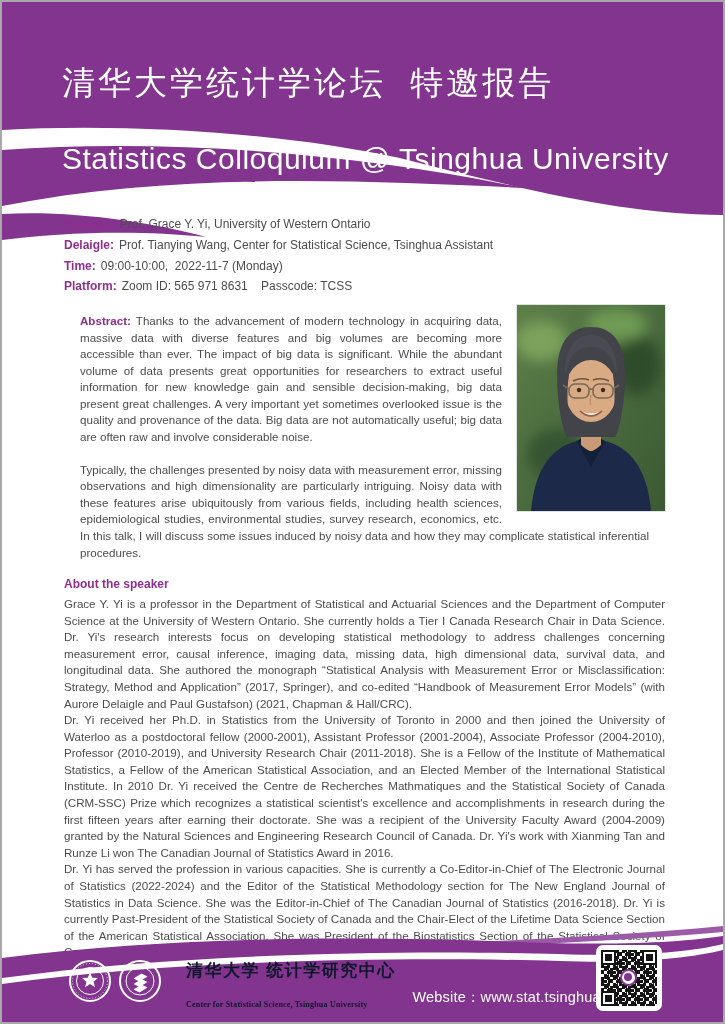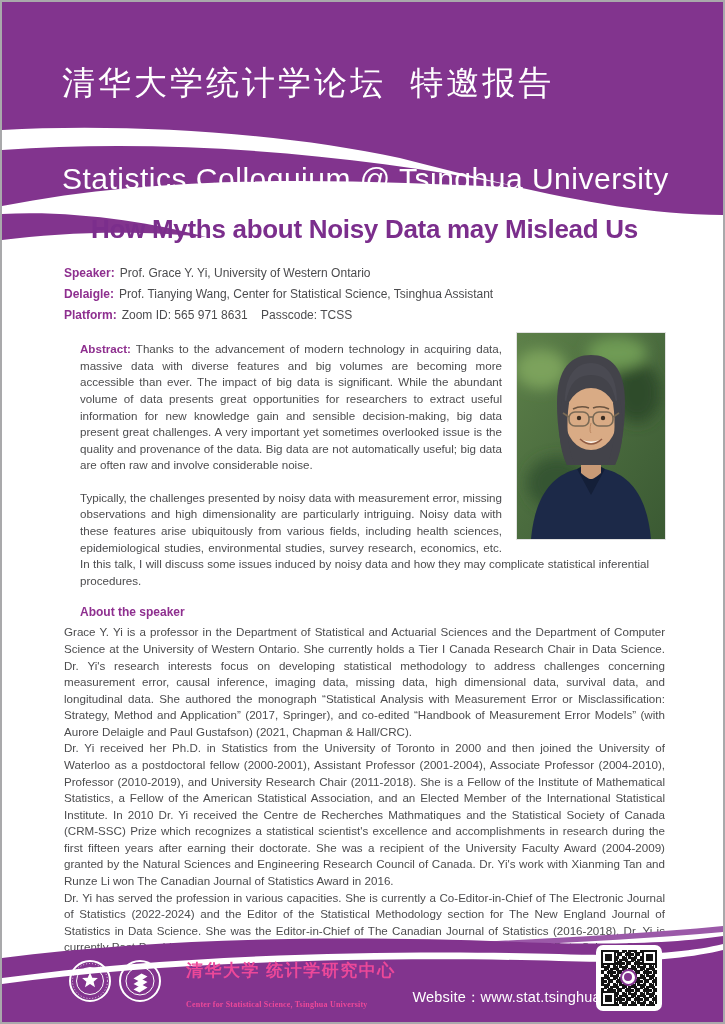--- a/index.html
+++ b/index.html
@@ -5,49 +5,49 @@
   html,body{margin:0;padding:0;background:#e8e8e8;}
   .page{
     position:relative;width:725px;height:1024px;margin:0 auto;
     background:#ffffff;box-sizing:border-box;border:2px solid #a9a9ab;
     overflow:hidden;font-family:"Liberation Sans",sans-serif;padding-left:27px;
   }
   
   .header-waves{position:absolute;top:0;left:0;width:721px;height:240px;display:block;}
   .header-text{position:absolute;top:24px;left:60px;color:#fff;white-space:pre;}
   .h-zh{font-size:33px;letter-spacing:3px;font-weight:400;line-height:1.3;}
-  .h-en{font-size:30px;font-weight:300;letter-spacing:.5px;line-height:1.2;margin-top:20px;}
+  .h-en{font-size:30px;font-weight:300;letter-spacing:.5px;line-height:1.2;margin-top:0;}
   
   .main{position:absolute;left:62px;right:58px;top:212px;}
   .talk-title{
     margin:0 0 18px;text-align:center;color:#7b2e8c;font-size:26px;
     font-weight:bold;letter-spacing:-.3px;
   }
   .info-row{font-size:12px;line-height:1.73;color:#4c4c4e;}
   .info-label{color:#8e2f8f;font-weight:bold;margin-right:5px;}
   .info-value{white-space:pre-wrap;margin-top:39px;}
   .body-copy{margin-top:6px;}
   .photo{
     float:right;width:148px;height:206px;margin:-8px 0 8px 15px;
     outline:1px solid #e2e2e2;
   }
   .photo svg{display:block;}
   .just{
     text-align:justify;font-size:11.6px;line-height:1.43;color:#4c4c4e;margin:0;
   }
   .abstract p{margin:16px;}
   .lbl{color:#8e2f8f;font-weight:bold;}
-  .about-h{font-size:12px;color:#8e2f8f;font-weight:bold;margin:11px 16px 5px;}
+  .about-h{font-size:12px;color:#8e2f8f;font-weight:bold;margin:11px 0 5px;}
   
   .footer{position:absolute;left:0;bottom:0;width:721px;height:130px;}
   .footer-waves{position:absolute;inset:0;width:100%;height:100%;display:block;}
   .seal{position:absolute;top:67px;}
   .seal1{left:66px;}
   .seal2{left:116px;}
-  .f-center{position:absolute;left:184px;top:69px;color:#ec4899;}
+  .f-center{position:absolute;left:184px;top:69px;color:#0f172a;}
   .f-zh{font-size:17px;font-weight:bold;letter-spacing:1.5px;line-height:1.2;}
   .f-en{font-size:8px;font-weight:bold;letter-spacing:.2px;margin-top:19px;
         font-family:"Liberation Serif",serif;}
   .f-web{position:absolute;left:385px;top:80px;color:#fff;font-size:14.5px;
          font-weight:300;letter-spacing:.2px;white-space:pre;}
   .qr{
     position:absolute;left:594px;top:53px;width:66px;height:66px;background:#fff;
     border-radius:7px;padding:5px;box-sizing:border-box;
   }
   .qr-grid{
@@ -77,28 +77,30 @@
     <path fill="#82348e" d="M0 0 H725 V213 C620 212 520 186 400 156 C280 130 120 121 0 128 Z"></path>
     <path fill="#82348e" d="M0 148 C170 136 360 152 525 186 C360 178 170 170 0 204 Z"></path>
     <path fill="#82348e" d="M0 212 C70 208 150 220 205 235 C140 228 60 230 0 238 Z"></path>
   </svg>
   <div class="header-text">
     <div class="h-zh">清华大学统计学论坛  特邀报告</div>
     <div class="h-en">Statistics Colloquium @ Tsinghua University</div>
   </div>
 
   <div class="main">
-    <h1 class="talk-title">How Myths about Noisy Data may Mislead Us</h1>
 
     <div class="info">
       <div class="info-row">
         <span class="info-label">Speaker:</span><span class="info-value">Prof. Grace Y. Yi, University of Western Ontario</span>
       </div>
       <div class="info-row">
         <span class="info-label">Delaigle:</span><span class="info-value">Prof. Tianying Wang, Center for Statistical Science, Tsinghua Assistant</span>
+      </div>
+      <div class="info-row">
+        <span class="info-label">Time:</span><span class="info-value">09:00-10:00,  2022-11-7 (Monday)</span>
       </div>
       <div class="info-row">
         <span class="info-label">Platform:</span><span class="info-value">Zoom ID: 565 971 8631    Passcode: TCSS</span>
       </div>
     </div>
 
     <div class="body-copy">
 
       <div class="photo">
         <svg viewBox="0 0 148 206" width="148" height="206">

